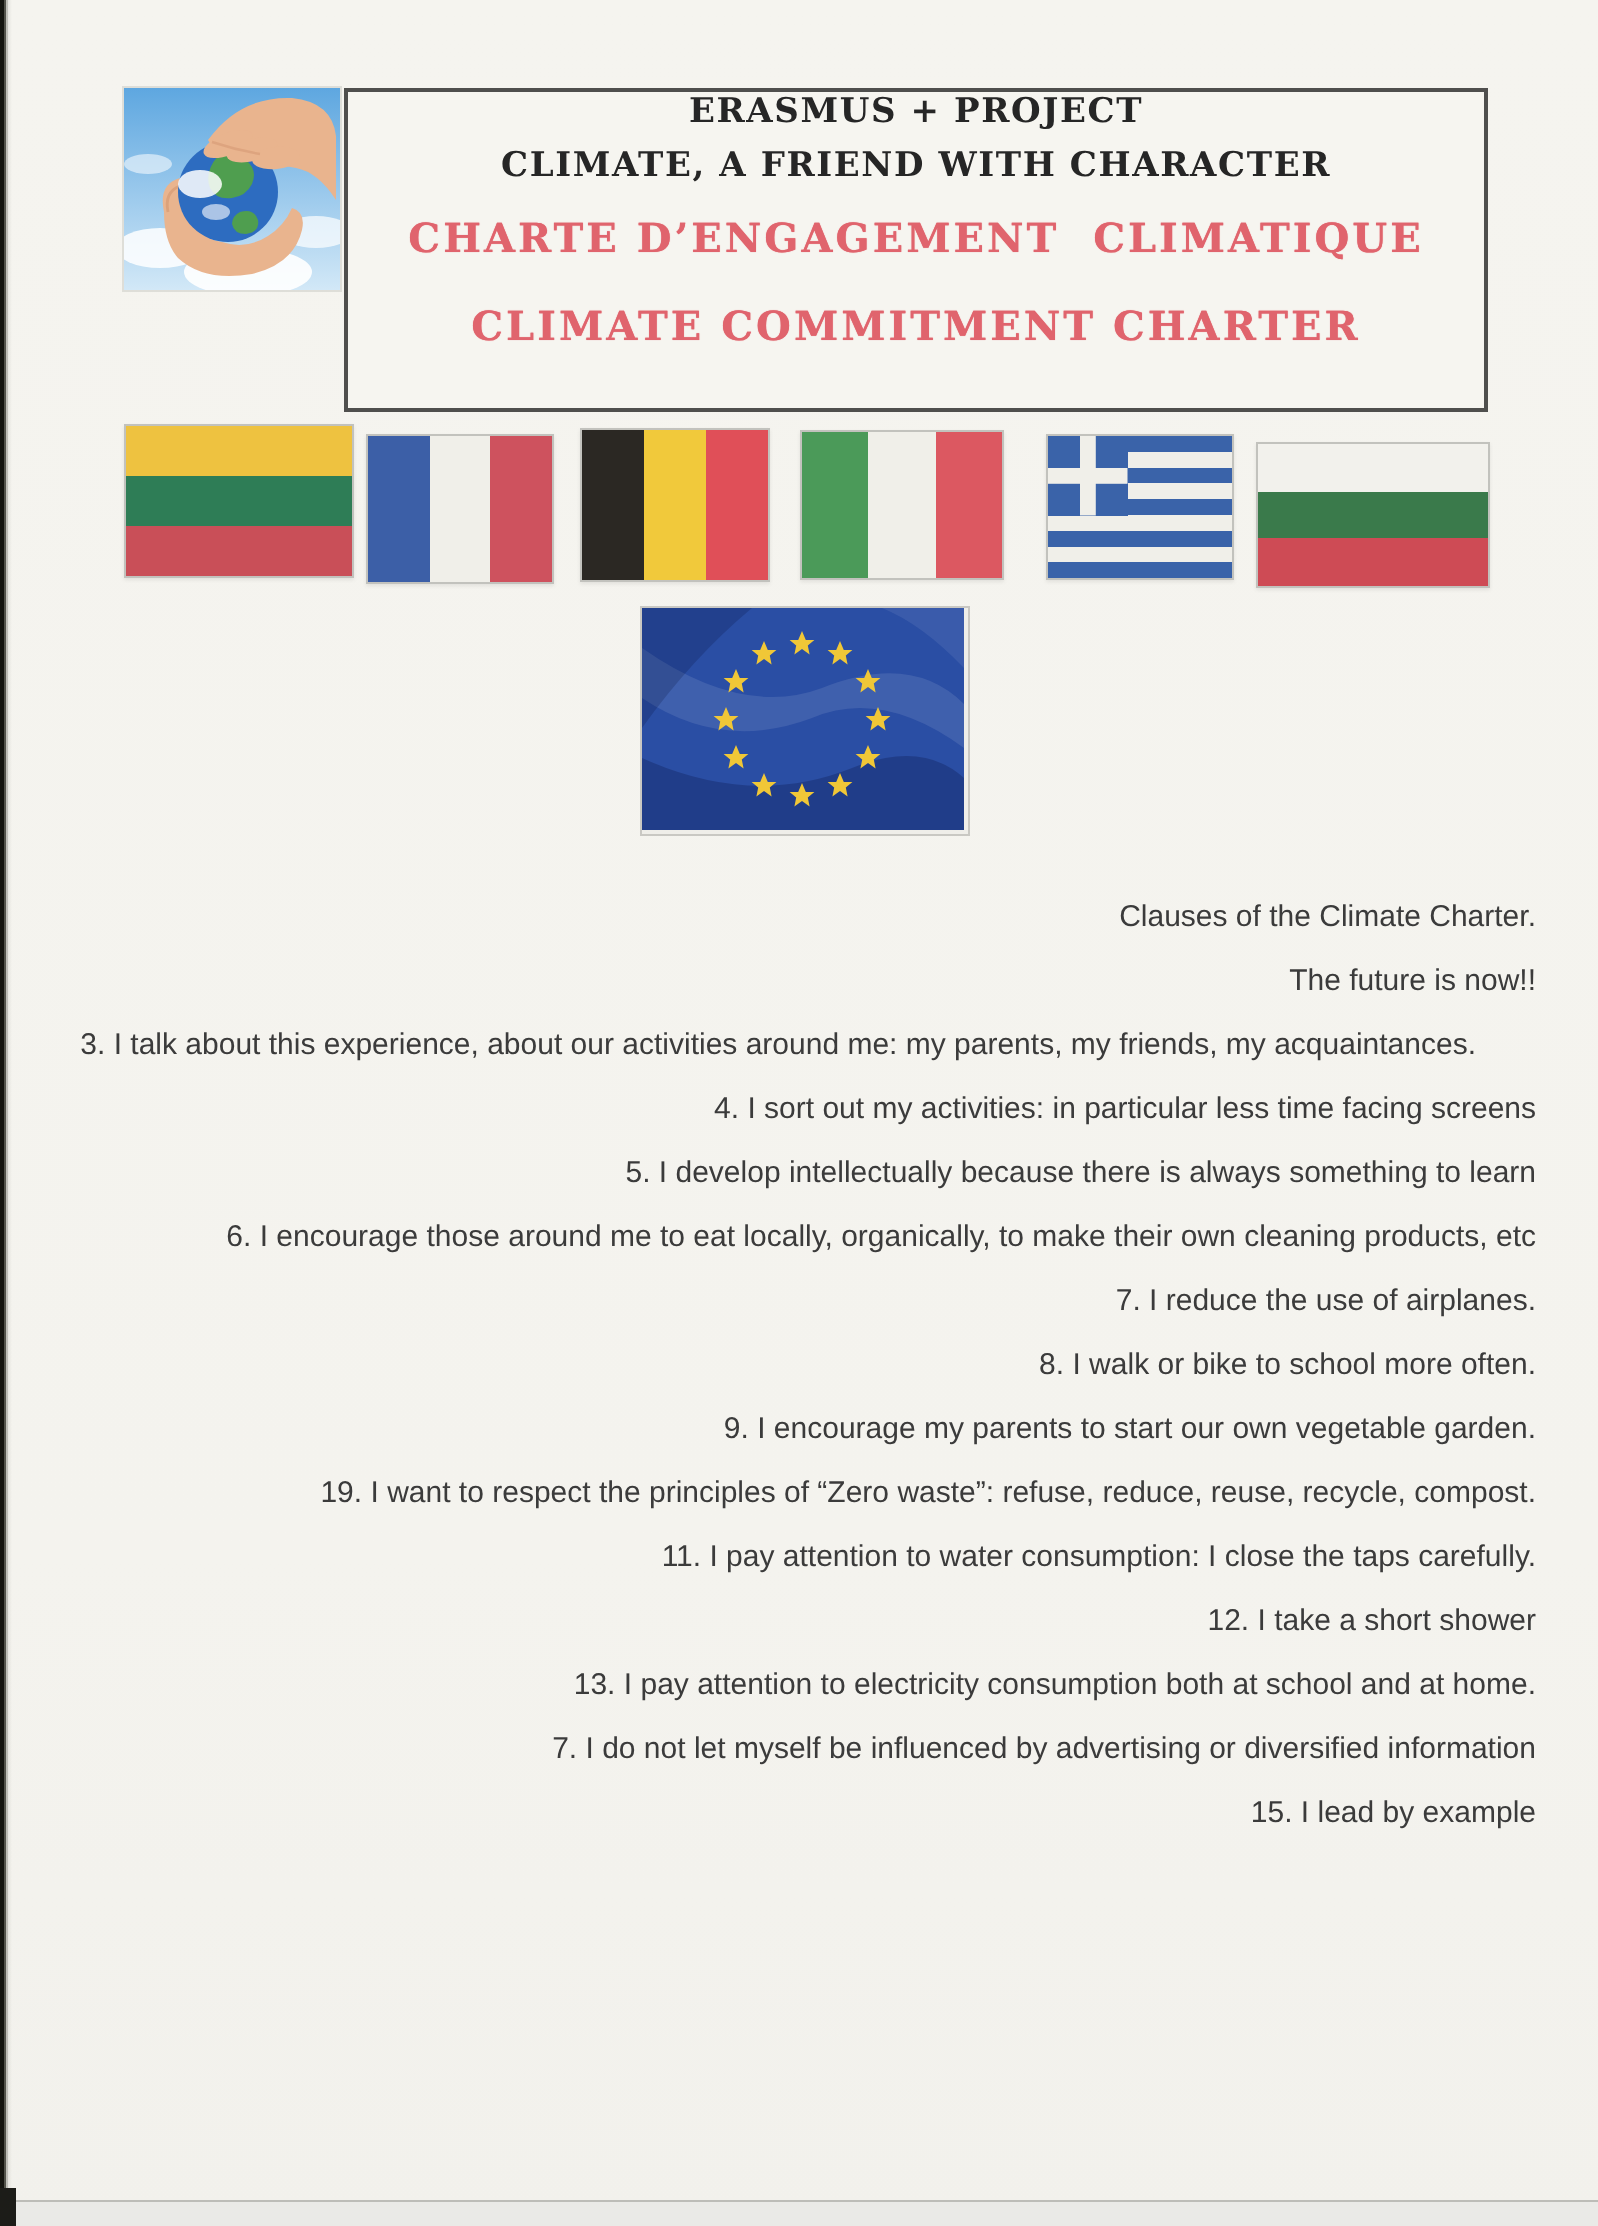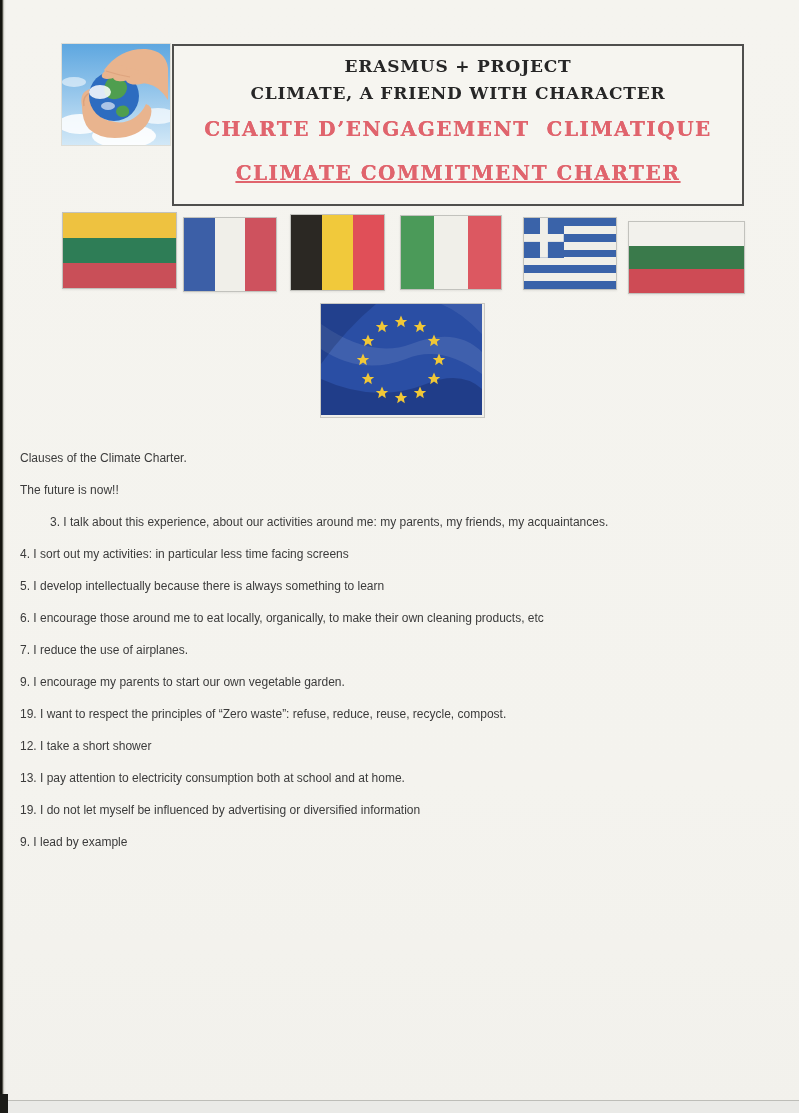--- a/index.html
+++ b/index.html
@@ -14,21 +14,21 @@
   .edge-corner{position:absolute;left:0;top:1094px;width:8px;height:19px;background:#1c1c18;}
   .scan-bottom{position:absolute;left:0;top:1100px;width:799px;height:13px;
     background:#eaeae7;border-top:1px solid #bdbdb8;}
   
   .logo{position:absolute;left:62px;top:44px;width:108px;height:101px;box-shadow:0 0 0 1px rgba(180,180,175,.35);}
   .logo svg{display:block;}
   
   .header-box{
     position:absolute;left:172px;top:44px;width:572px;height:162px;
     border:2px solid #4f4f4d;background:#f6f5f0;box-sizing:border-box;
-    display:flex;flex-direction:column;align-items:center;padding-top:10px;text-align:center;
+    display:flex;flex-direction:column;align-items:center;padding-top:0;text-align:center;
   }
   .hdr-black{font-family:"DejaVu Serif","Liberation Serif",serif;font-weight:bold;
     font-size:17px;line-height:20px;margin-bottom:7px;color:#262626;letter-spacing:.8px;white-space:pre-wrap;}
   .hdr-red{font-family:"DejaVu Serif","Liberation Serif",serif;font-weight:bold;
     font-size:20px;line-height:24px;letter-spacing:1.5px;white-space:pre-wrap;
     text-shadow:0 0 .4px currentColor;}
   .hdr-red.first{margin-top:7px;margin-bottom:20px;}
   
   .flag{position:absolute;box-sizing:border-box;border:1px solid #c2c2bd;
     box-shadow:0 1px 2px rgba(0,0,0,.08);display:flex;overflow:hidden;}
@@ -38,22 +38,22 @@
   .gr-canton{position:absolute;left:0;top:0;width:39.5px;height:39.5px;
     background:
       linear-gradient(var(--c2),var(--c2)) center/100% 7.9px no-repeat,
       linear-gradient(var(--c2),var(--c2)) center/7.9px 100% no-repeat,
       var(--c1);}
   
   .eu-flag{position:absolute;left:320px;top:303px;width:163px;height:113px;
     border:1px solid #c9c8c3;box-shadow:0 0 0 2px #efeee9 inset;}
   .eu-flag svg{display:block;}
   
-  .charter{position:absolute;left:20px;top:446px;width:760px;text-align:left;
-    color:#3b3b3b;font-size:12px;line-height:25px;}
+  .charter{position:absolute;left:8px;top:446px;width:760px;text-align:right;
+    color:#3b3b3b;font-size:15px;line-height:25px;}
   .charter p{margin:0 0 7px 0;}
   .charter p.wrap-narrow{max-width:700px;margin-left:auto;margin-right:auto;}
 </style>
 </head>
 <body>
 
 <div class="page">
 
   <div class="edge-left"></div>
   <div class="scan-bottom"></div>
@@ -87,21 +87,21 @@
       <ellipse cx="64" cy="31" rx="13" ry="5.5" fill="#e9b48e" transform="rotate(-14 64 31)"></ellipse>
       <ellipse cx="76" cy="35" rx="12" ry="5.5" fill="#e9b48e" transform="rotate(-6 76 35)"></ellipse>
       <path d="M44,27 Q56,31 68,33" fill="none" stroke="#d69a74" stroke-width="1.2" opacity="0.6"></path>
     </svg>
   </div>
 
   <div class="header-box">
     <div class="hdr-black">ERASMUS + PROJECT</div>
     <div class="hdr-black">CLIMATE, A FRIEND WITH CHARACTER</div>
     <div class="hdr-red first" style="color: rgb(224, 100, 109);">CHARTE D’ENGAGEMENT  CLIMATIQUE</div>
-    <div class="hdr-red" style="color: rgb(224, 100, 109); text-decoration: underline;">CLIMATE COMMITMENT CHARTER</div>
+    <div class="hdr-red" style="color: rgb(224, 100, 109);">CLIMATE COMMITMENT CHARTER</div>
   </div>
 
   <div class="flag h" style="left:62px;top:212px;width:115px;height:77px;">
     <div class="stripe" style="background: rgb(238, 194, 64);"></div>
     <div class="stripe" style="background: rgb(46, 125, 86);"></div>
     <div class="stripe" style="background: rgb(201, 79, 88);"></div>
   </div>
 
   <div class="flag" style="left:183px;top:217px;width:94px;height:75px;">
     <div class="stripe" style="background: rgb(60, 95, 167);"></div>
@@ -162,21 +162,23 @@
   </div>
 
   <div class="charter">
     <p>Clauses of the Climate Charter.</p>
     <p>The future is now!!</p>
     <p class="wrap-narrow">3. I talk about this experience, about our activities around me: my parents, my friends, my acquaintances.</p>
     <p>4. I sort out my activities: in particular less time facing screens</p>
     <p>5. I develop intellectually because there is always something to learn</p>
     <p>6. I encourage those around me to eat locally, organically, to make their own cleaning products, etc</p>
     <p>7. I reduce the use of airplanes.</p>
+    <p>8. I walk or bike to school more often.</p>
     <p>9. I encourage my parents to start our own vegetable garden.</p>
     <p>19. I want to respect the principles of “Zero waste”: refuse, reduce, reuse, recycle, compost.</p>
+    <p>11. I pay attention to water consumption: I close the taps carefully.</p>
     <p>12. I take a short shower</p>
     <p>13. I pay attention to electricity consumption both at school and at home.</p>
-    <p>19. I do not let myself be influenced by advertising or diversified information</p>
-    <p>9. I lead by example</p>
+    <p>7. I do not let myself be influenced by advertising or diversified information</p>
+    <p>15. I lead by example</p>
   </div>
 
 </div>
 
 </body></html>

